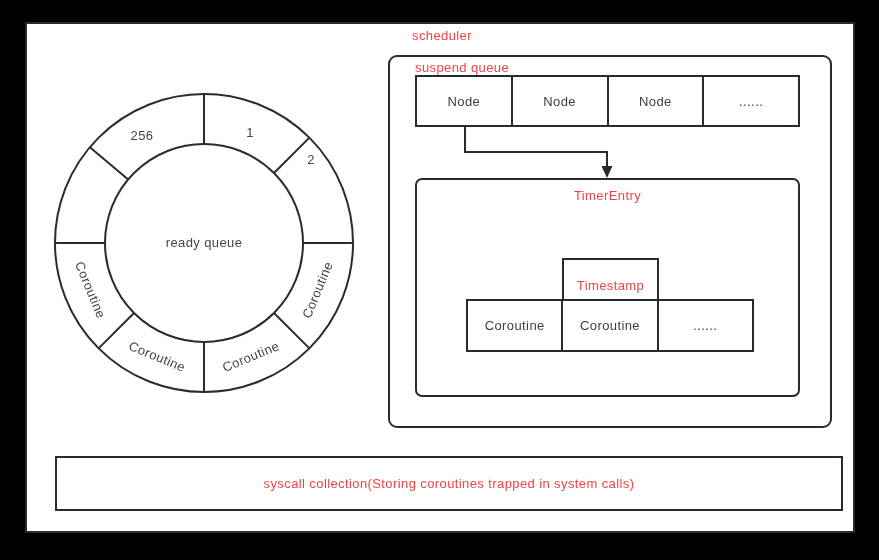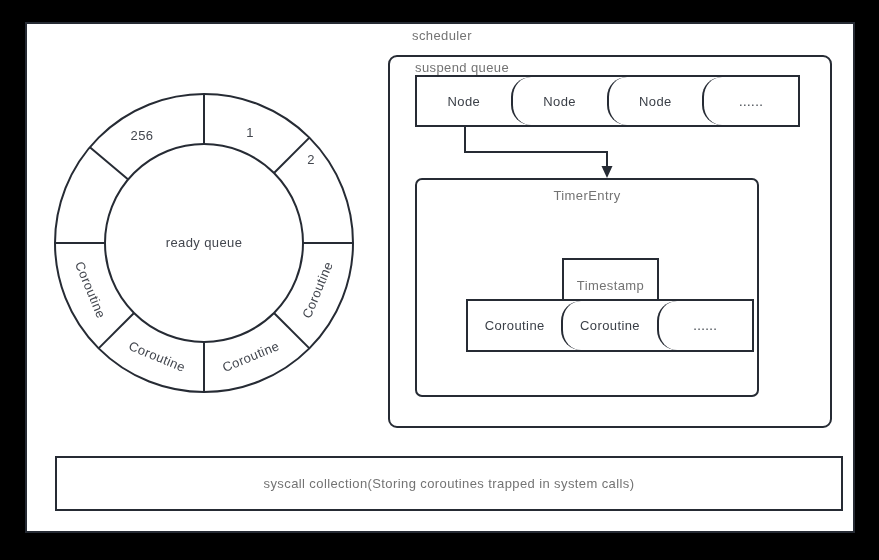--- a/index.html
+++ b/index.html
@@ -5,49 +5,49 @@
   html,body { margin:0; padding:0; background:#000; }
   .stage {
     position:relative; width:879px; height:560px; background:#000;
     font-family:"Liberation Sans", sans-serif; color:#3a3f47;
     overflow:hidden;
   }
   .panel {
     position:absolute; left:25px; top:22px; width:830px; height:511px;
     background:#fff; border:2px solid #262b34; box-sizing:border-box;
   }
-  .label { font-size:13px; letter-spacing:.4px; color:#737373; white-space:nowrap; }
+  .label { font-size:13px; letter-spacing:.4px; color:#ef4444; white-space:nowrap; }
 
   
   .scheduler-title { position:absolute; left:385px; top:4px; }
 
   
   .ring { position:absolute; left:15px; top:58px; }
   .ring text { font-family:"Liberation Sans", sans-serif; font-size:13px; fill:#42464e; letter-spacing:.4px; }
 
   
   .sched-box {
     position:absolute; left:361px; top:31px; width:444px; height:373px;
     border:2px solid #262b34; border-radius:9px; box-sizing:border-box; background:#fff;
   }
   .sq-title { position:absolute; left:25px; top:3px; width:385px; text-align:left; }
 
   .row { position:absolute; display:flex; border:2px solid #262b34; box-sizing:border-box; background:#fff; }
   .row .cell {
     flex:1 1 0; display:flex; align-items:center; justify-content:center;
-    font-size:13px; letter-spacing:.4px; color:#3a3f47;border-radius:20px;
+    font-size:13px; letter-spacing:.4px; color:#3a3f47;
   }
   .row .cell + .cell { border-left:2px solid #262b34; }
 
   .node-row { left:25px; top:18px; width:385px; height:52px; }
 
   .arrow-svg { position:absolute; left:52px; top:70px; }
 
   .timer-box {
-    position:absolute; left:25px; top:121px; width:344px; height:219px;
+    position:absolute; left:25px; top:121px; width:385px; height:219px;
     border:2px solid #262b34; border-radius:7px; box-sizing:border-box; background:#fff;
   }
   .te-title { position:absolute; left:0; right:0; top:8px; text-align:center; }
   .timestamp-box {
     position:absolute; left:145px; top:34px; width:97px; height:54px;
     border:2px solid #262b34; box-sizing:border-box;
     display:flex; align-items:center; justify-content:center;margin-top:44px;
   }
   .coro-row { left:49px; top:119px; width:288px; height:53px; }
 

